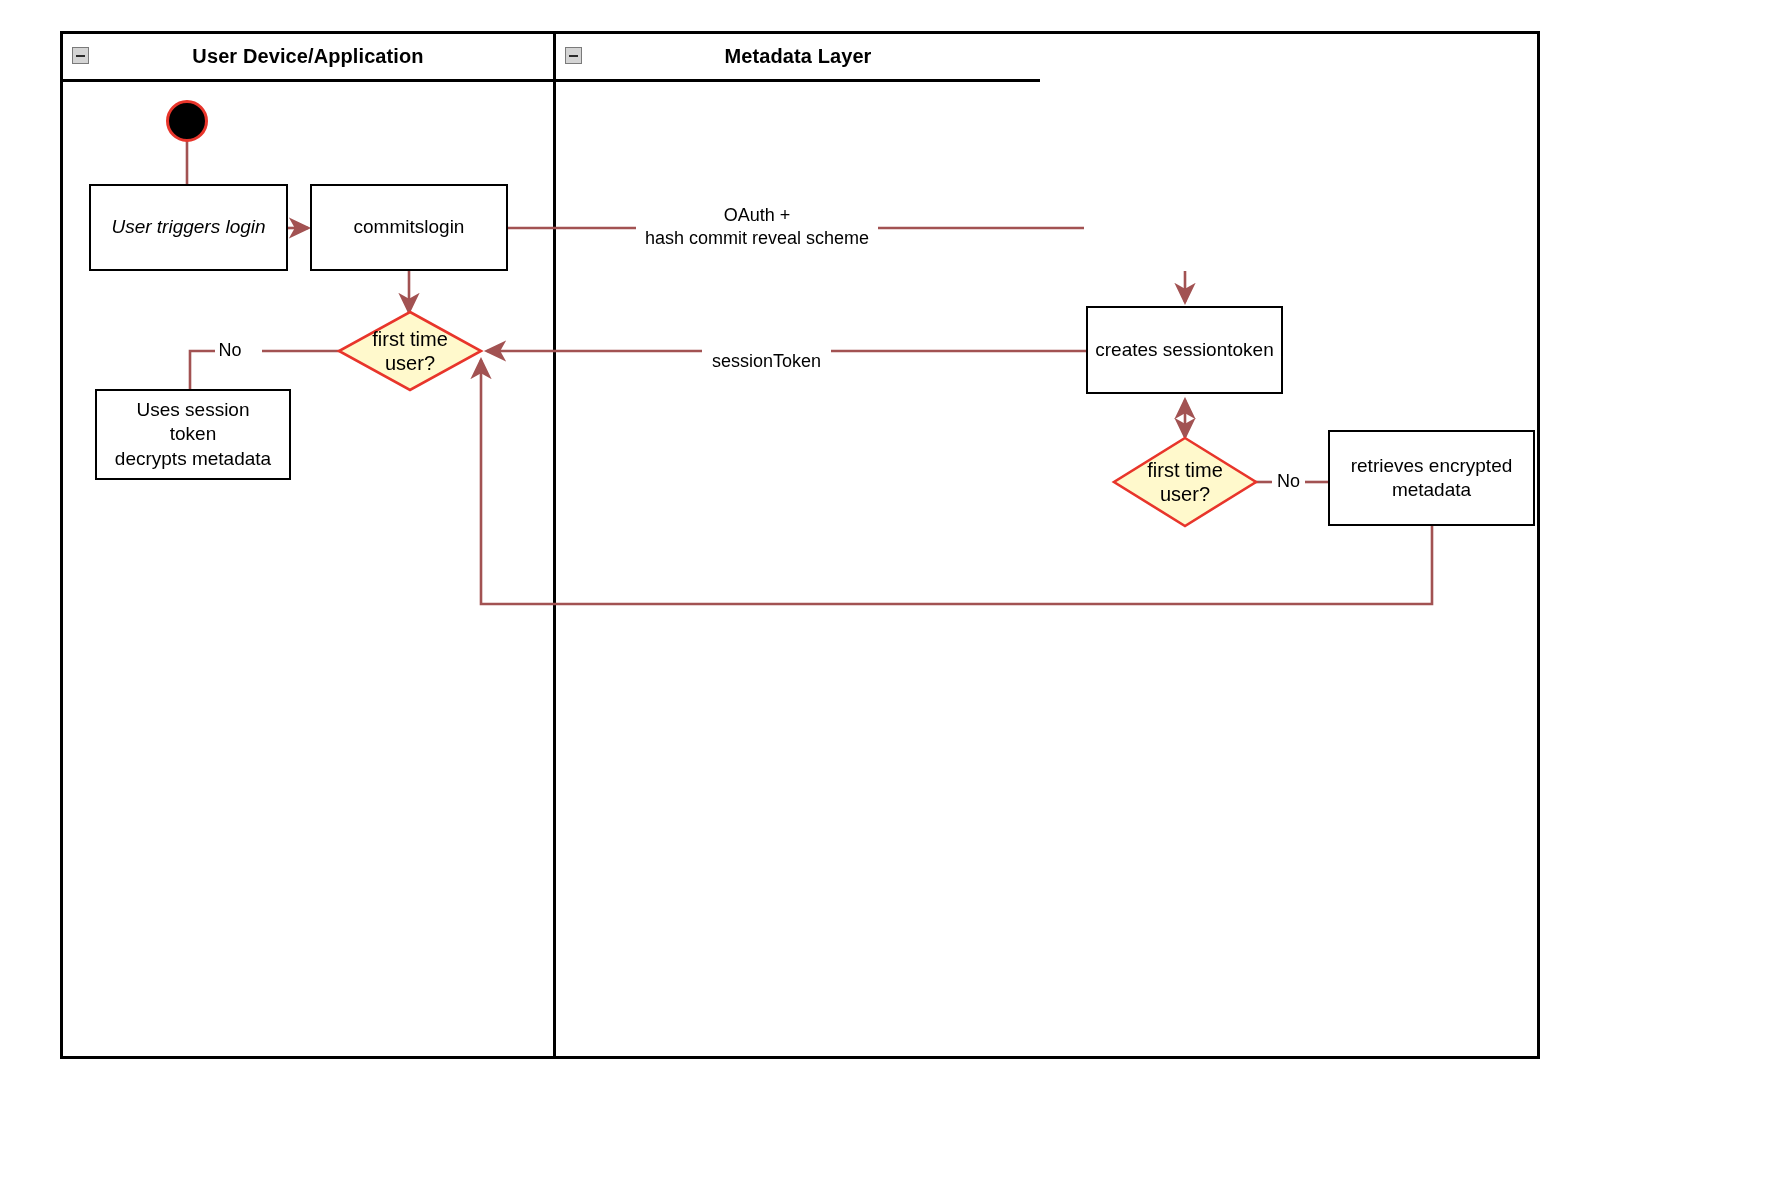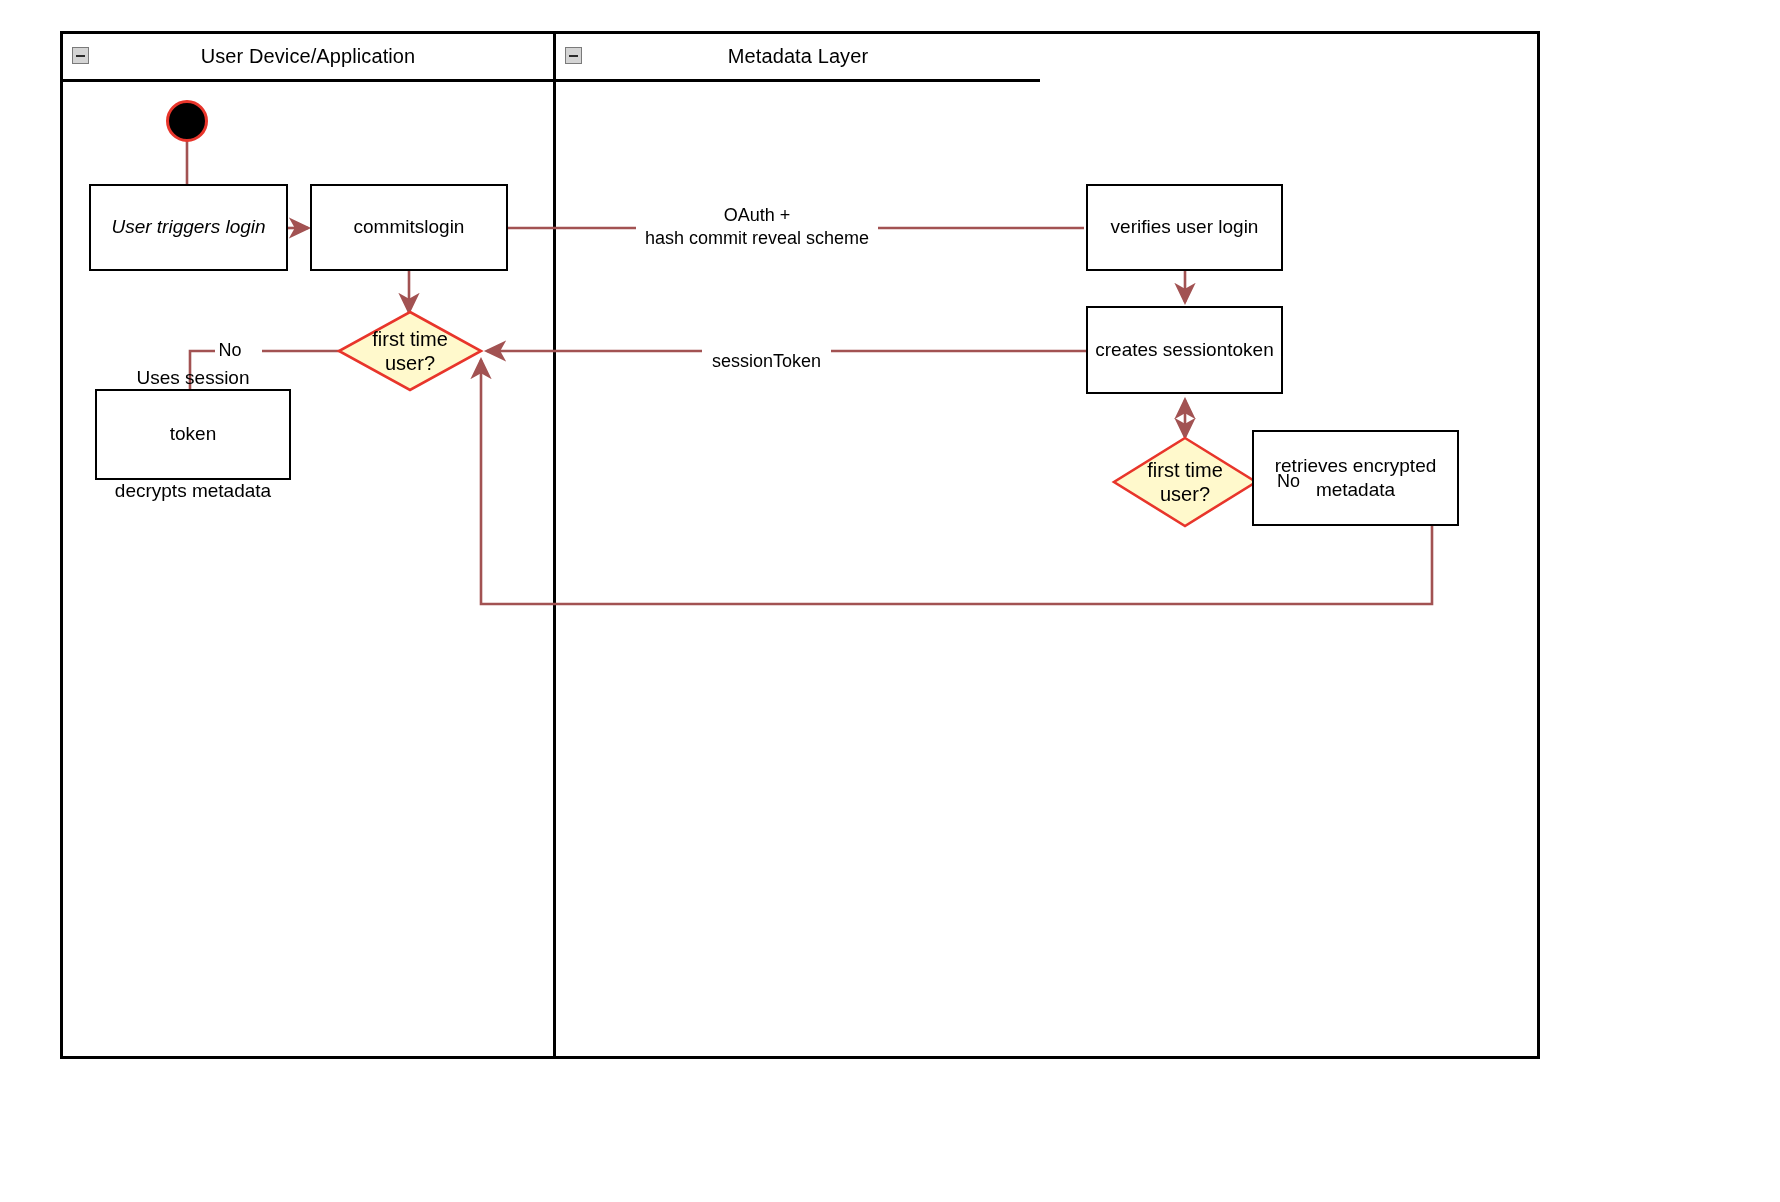--- a/index.html
+++ b/index.html
@@ -48,21 +48,21 @@
     height: 48px;
     border-bottom: 3px solid #000000;
     box-sizing: border-box;
     display: flex;
     align-items: center;
     justify-content: center;
     background: #ffffff;
   }
   .lane-title {
     font-size: 20px;
-    font-weight: normal;
+    font-weight: bold;
     color: #000000;
     letter-spacing: .1px;
     text-align: center;
     white-space: nowrap;
   }
   .collapse-box {
     position: absolute;
     left: 9px;
     top: 13px;
     width: 17px;
@@ -236,46 +236,43 @@
   <div class="decision-wrap" style="left:338px; top:311px; width:144px; height:80px;">
     <svg width="144" height="80" viewBox="0 0 144 80" xmlns="http://www.w3.org/2000/svg">
       <polygon points="72,1 143,40 72,79 1,40" fill="#FFF9CC" stroke="#E8352B" stroke-width="2.6"></polygon>
     </svg>
     <div class="decision-label" style="flex-direction:column;">
       <span>first time</span>
       <span>user?</span>
     </div>
   </div>
 
-  <div class="node activity" style="left:95px; top:389px; width:196px; height:91px; flex-direction:column;gap:32px;">
+  <div class="node activity" style="left:95px; top:389px; width:196px; height:91px; flex-direction:column;">
     <span>Uses session</span>
     <span>token</span>
     <span>decrypts metadata</span>
   </div>
 
-  <div class="node activity" style="left:1086px; top:184px; width:197px; height:87px;">
-    <span>verifies user login</span>
-  </div>
 
   <div class="node activity" style="left:1086px; top:306px; width:197px; height:88px; flex-direction:row;">
     <span>creates session</span>
     <span>token</span>
   </div>
 
   <div class="decision-wrap" style="left:1113px; top:437px; width:144px; height:90px;">
     <svg width="144" height="90" viewBox="0 0 144 90" xmlns="http://www.w3.org/2000/svg">
       <polygon points="72,1 143,45 72,89 1,45" fill="#FFF9CC" stroke="#E8352B" stroke-width="2.6"></polygon>
     </svg>
     <div class="decision-label" style="flex-direction:column;">
       <span>first time</span>
       <span>user?</span>
     </div>
   </div>
 
-  <div class="node activity" style="left:1252px; top:430px; width:207px; height:96px; flex-direction:column;">
+  <div class="node activity" style="left:1328px; top:430px; width:207px; height:96px; flex-direction:column;">
     <span>retrieves encrypted</span>
     <span>metadata</span>
   </div>
 
   <div class="edge-label" style="left:636px; top:204px; width:242px;">
     <div>OAuth +</div>
     <div>hash commit reveal scheme</div>
   </div>
 
   <div class="edge-label" style="left:702px; top:350px; width:129px;">

